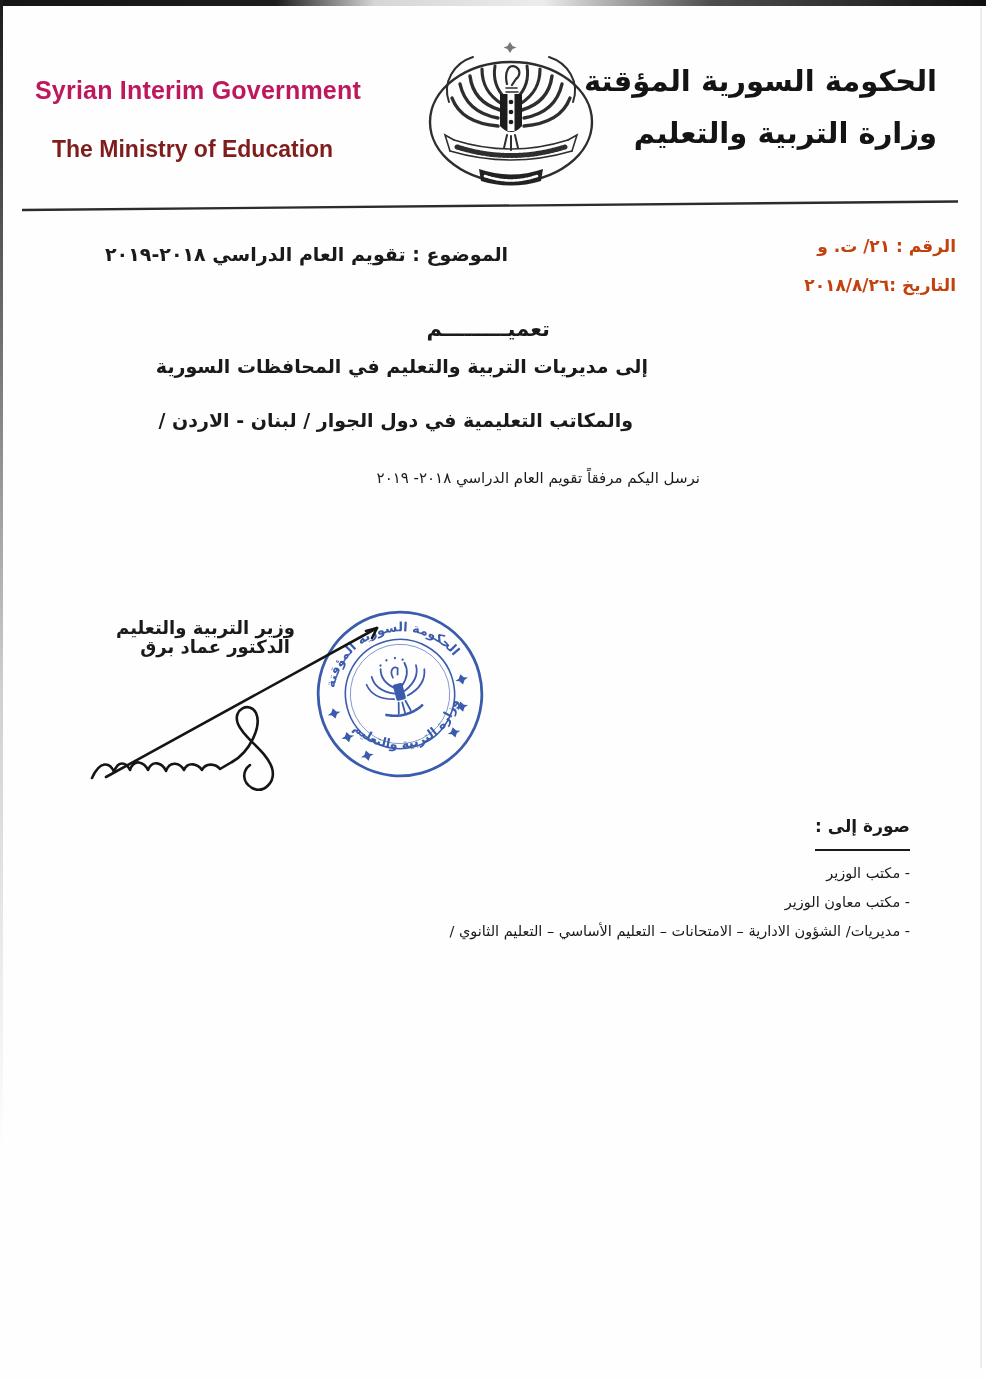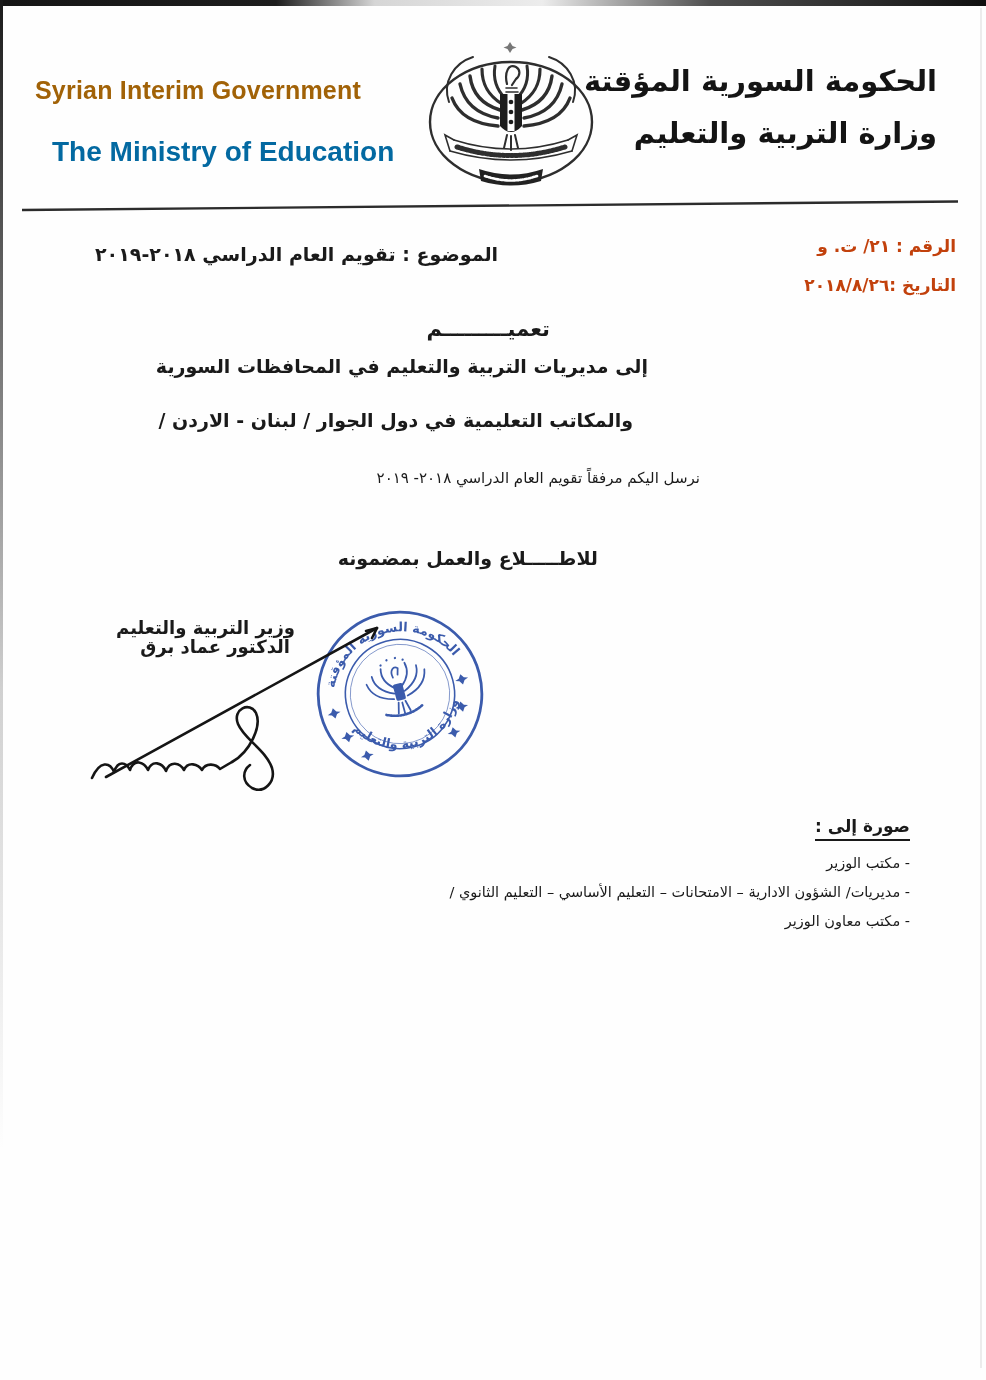--- a/index.html
+++ b/index.html
@@ -10,35 +10,35 @@
   }
   .abs{position:absolute;}
   .rtl{direction:rtl;unicode-bidi:embed;text-align:right;}
   
   .top-edge{left:0;top:0;width:986px;height:6px;
     background:linear-gradient(90deg,#161616 0%,#1d1d1d 28%,rgba(30,30,30,.18) 38%,rgba(30,30,30,.08) 55%,rgba(20,20,20,.75) 72%,#101010 100%);}
   .left-edge{left:0;top:0;width:3px;height:1150px;
     background:linear-gradient(180deg,#1b1b1b 0%,rgba(40,40,40,.65) 30%,rgba(90,90,90,.28) 60%,rgba(120,120,120,0) 100%);}
   .right-edge{right:4px;top:8px;width:2px;height:1360px;background:rgba(0,0,0,.07);}
   
-  .en-line1{font-family:"Liberation Sans","DejaVu Sans",sans-serif;font-size:25px;font-weight:700;letter-spacing:.2px;color:#a16207;}
-  .en-line2{font-family:"Liberation Sans","DejaVu Sans",sans-serif;font-size:28px;font-weight:700;margin-top:31px;padding-left:17px;color:#0369a1;}
+  .en-line1{font-family:"Liberation Sans","DejaVu Sans",sans-serif;font-size:25px;font-weight:700;letter-spacing:.2px;color:#be185d;}
+  .en-line2{font-family:"Liberation Sans","DejaVu Sans",sans-serif;font-size:23px;font-weight:700;margin-top:31px;padding-left:17px;color:#7f1d1d;}
   .ar-head{font-size:29px;font-weight:700;line-height:1;color:#141414;}
   .ar-head .l2{margin-top:23px;}
   .ref{font-size:17px;font-weight:700;line-height:1;color:#c2410c;}
   .ref .l2{margin-top:22px;margin-left:48px;}
   .subject{font-size:19px;font-weight:700;white-space:nowrap;}
   .memo-heading{font-size:21px;font-weight:700;white-space:nowrap;}
   .addr{font-size:19px;font-weight:700;white-space:nowrap;}
   .para{font-size:15px;font-weight:400;white-space:nowrap;}
   .closing{font-size:19px;font-weight:700;white-space:nowrap;}
   .sig-line{font-size:18px;font-weight:700;white-space:nowrap;}
   .copy-to{font-size:14.5px;}
   .copy-to .heading{display:inline-block;font-size:17px;font-weight:700;
-    border-bottom:2px solid #1a1a1a;padding-bottom:3px;margin-bottom:8px;}
+    border-bottom:2px solid #1a1a1a;padding-bottom:13px;margin-bottom:8px;}
   .copy-to .item{line-height:29px;white-space:nowrap;font-weight:400;color:#191919;}
   svg{display:block;}
 </style>
 </head>
 <body>
 
 <div class="page">
 
   <div class="abs top-edge"></div>
   <div class="abs left-edge"></div>
@@ -102,30 +102,29 @@
     <svg width="986" height="22" viewBox="0 0 986 22">
       <line x1="22" y1="16" x2="958" y2="7.5" stroke="#2c2c2c" stroke-width="2.4"></line>
     </svg>
   </div>
 
   <div class="abs rtl ref" style="right:30px;top:238px;">
     <div>الرقم : ٢١/ ت. و</div>
     <div class="l2">التاريخ :٢٠١٨/٨/٢٦</div>
   </div>
 
-  <div class="abs rtl subject" style="left:95px;top:243px;">الموضوع : تقويم العام الدراسي ٢٠١٨-٢٠١٩</div>
+  <div class="abs rtl subject" style="left:105px;top:243px;">الموضوع : تقويم العام الدراسي ٢٠١٨-٢٠١٩</div>
 
   <div class="abs rtl memo-heading" style="right:436px;top:317px;">تعميـــــــــم</div>
 
   <div class="abs rtl addr" style="right:338px;top:355px;">إلى مديريات التربية والتعليم في المحافظات السورية</div>
   <div class="abs rtl addr" style="right:353px;top:393px;margin-top:16px;">والمكاتب التعليمية في دول الجوار / لبنان - الاردن /</div>
 
   <div class="abs rtl para" style="right:286px;top:469px;">نرسل اليكم مرفقاً تقويم العام الدراسي ٢٠١٨- ٢٠١٩</div>
 
-  <div class="abs rtl closing" style="right:388px;top:547px;">للاطـــــلاع والعمل بمضمونه</div>
 
   <div class="abs rtl sig-line" style="right:691px;top:617px;">وزير التربية والتعليم</div>
   <div class="abs rtl sig-line" style="right:696px;top:636px;">الدكتور عماد برق</div>
 
   <div class="abs" style="left:312px;top:606px;">
     <svg width="176" height="176" viewBox="0 0 200 200" fill="none" style="opacity:.92;">
       <g transform="rotate(-15 100 100)" stroke="#2b4ea6">
         <circle cx="100" cy="100" r="93" stroke-width="3.2"></circle>
         <circle cx="100" cy="100" r="62" stroke-width="1.8"></circle>
         <circle cx="100" cy="100" r="56.5" stroke-width="1" opacity=".65"></circle>
@@ -175,17 +174,17 @@
         <path d="M299 30 L 288 33 M 299 30 L 294 40"></path>
         <path d="M14 180 C 22 162 32 164 36 174 C 40 162 48 164 52 172 C 56 160 66 164 70 172 C 74 162 84 164 88 173 C 92 162 102 165 106 172 C 110 163 120 166 124 172 C 128 164 138 166 142 171 L 154 164"></path>
         <path d="M154 164 C 172 154 184 128 178 115 C 172 103 154 111 160 126 C 166 141 188 152 194 170 C 198 184 186 196 174 190 C 164 184 164 173 172 167"></path>
       </g>
     </svg>
   </div>
 
   <div class="abs rtl copy-to" style="right:76px;top:816px;">
     <div class="heading">صورة إلى :</div>
     <div class="item">- مكتب الوزير</div>
+    <div class="item">- مكتب معاون الوزير</div>
     <div class="item">- مديريات/ الشؤون الادارية – الامتحانات – التعليم الأساسي – التعليم الثانوي /</div>
-    <div class="item">- مكتب معاون الوزير</div>
   </div>
 
 </div>
 
 </body></html>

